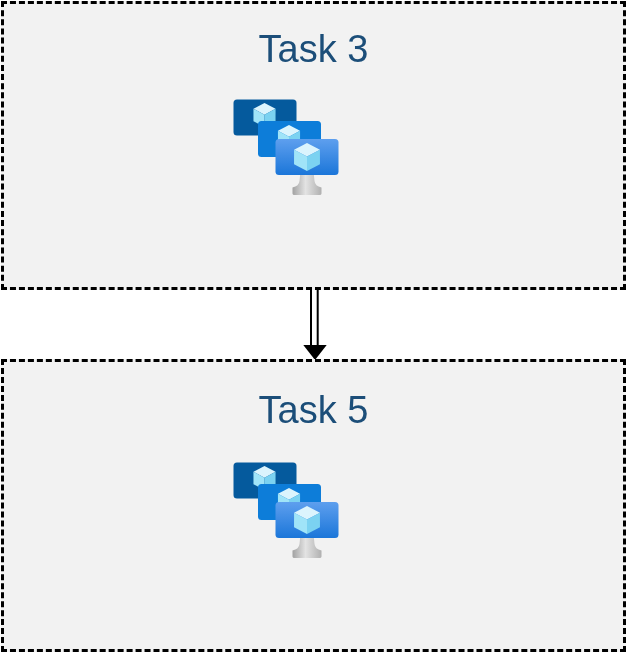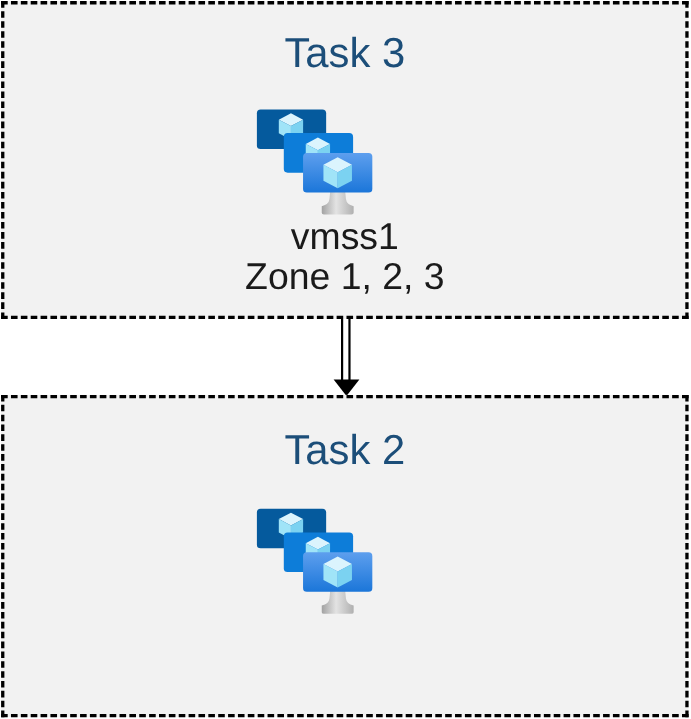--- a/index.html
+++ b/index.html
@@ -67,32 +67,28 @@
         <use href="#cube" transform="translate(74,60) scale(1.08)"></use>
       </symbol>
     </defs>
   </svg>
 
   <div class="task-box" id="task3-box">
     <div class="task-title">Task 3</div>
     <svg class="vmss-icon" viewBox="0 0 106 100">
       <use href="#vmss"></use>
     </svg>
-    <div class="body-label">
-      <div>vmss1</div>
-      <div>Zone 1, 2, 3</div>
-    </div>
   </div>
 
   <svg id="flow-arrow" viewBox="0 0 30 70">
     <line x1="11" y1="0" x2="11" y2="57" stroke="#000" stroke-width="2"></line>
     <line x1="17.7" y1="0" x2="17.7" y2="57" stroke="#000" stroke-width="2"></line>
     <polygon points="3.3,55 26.7,55 15,70" fill="#000"></polygon>
   </svg>
 
   <div class="task-box" id="task4-box">
-    <div class="task-title">Task 2</div>
+    <div class="task-title">Task 5</div>
     <svg class="vmss-icon" viewBox="0 0 106 100">
       <use href="#vmss"></use>
     </svg>
   </div>
 
 </div>
 
 </body></html>

